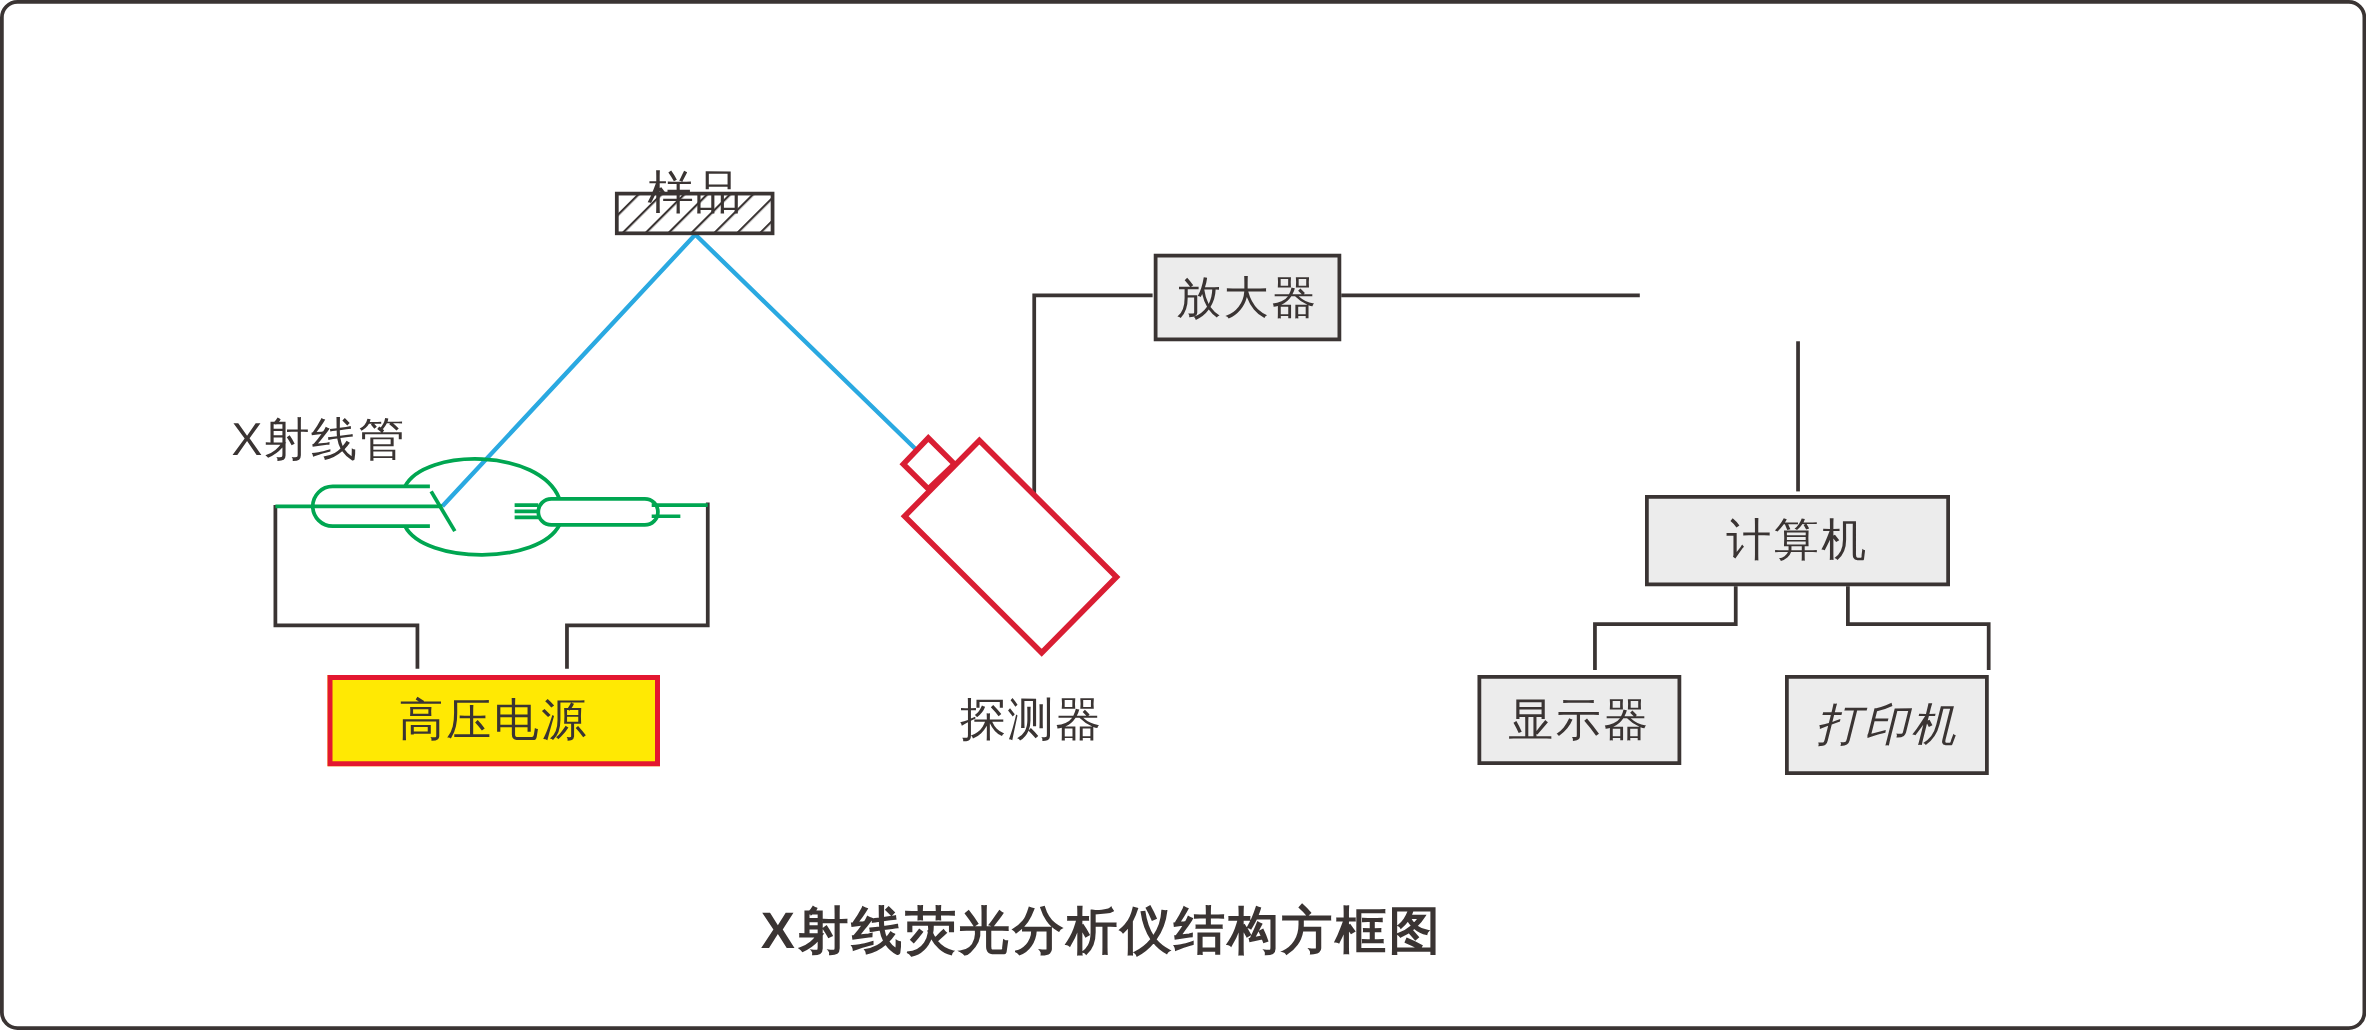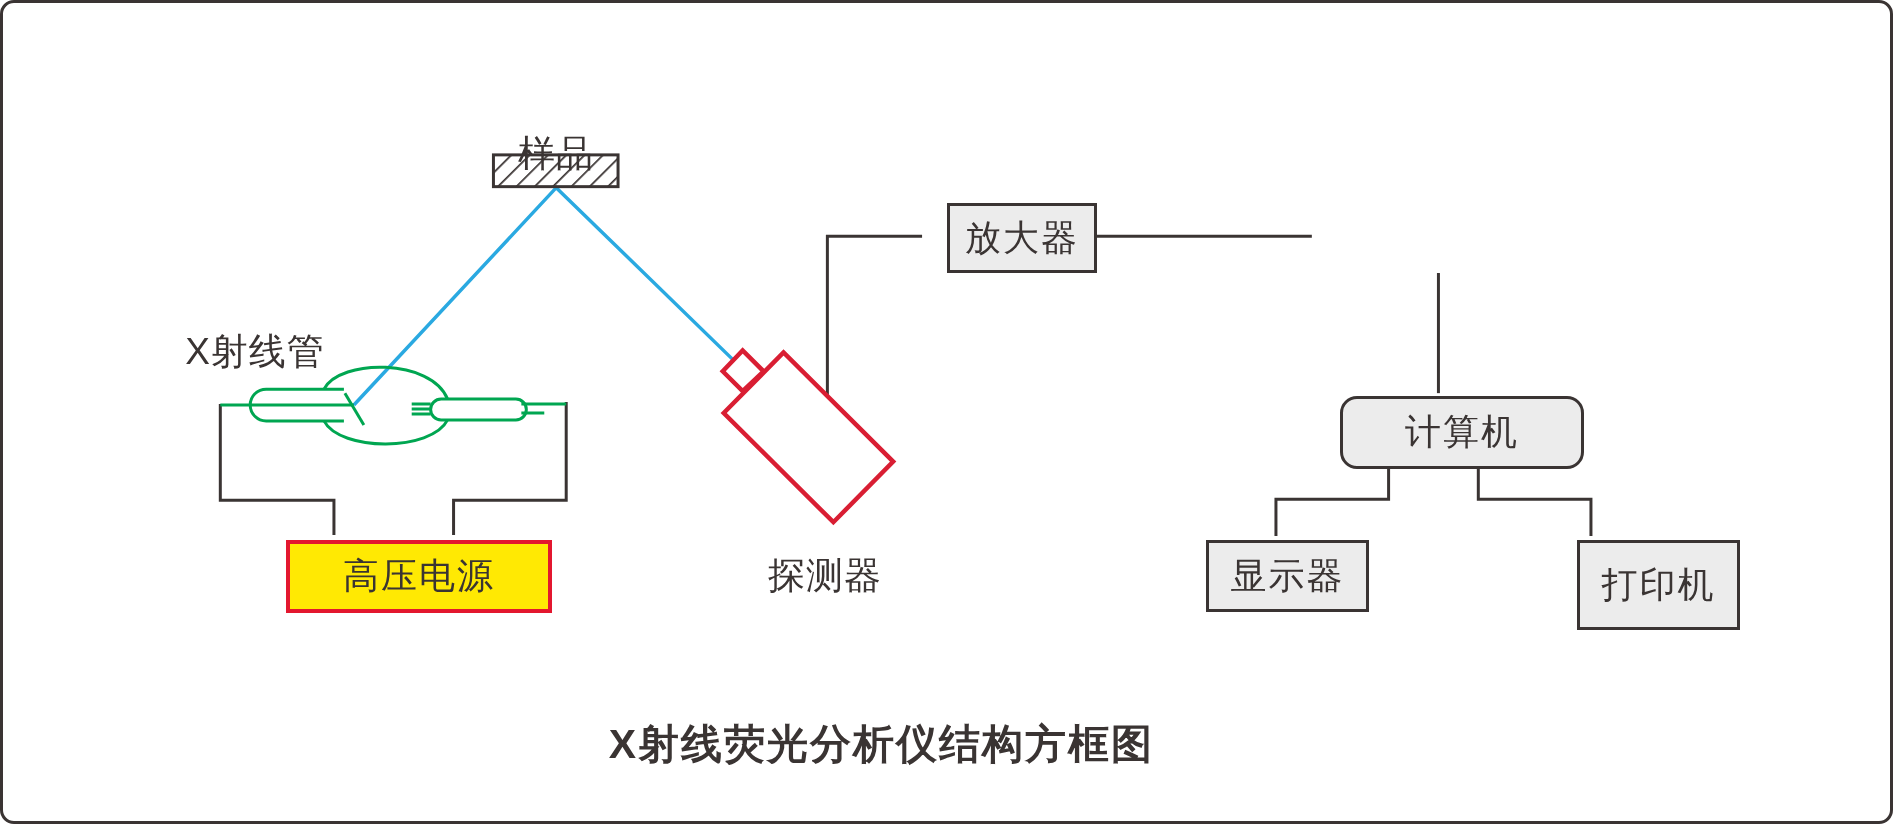--- a/index.html
+++ b/index.html
@@ -24,21 +24,20 @@
 
   .box{
     position:absolute;
     display:flex;align-items:center;justify-content:center;
     background:var(--boxfill,#ececec);
     border:3px solid var(--line,#3a3433);
     box-sizing:border-box;
     font-size:36px;
     letter-spacing:2px;
     white-space:nowrap;
-    margin-left:24px;
   }
   .box.power{
     background:var(--powerfill,#ffe903);
     border:4px solid var(--red,#e3172f);
     align-items:center;
   }
   .lbl{
     position:absolute;
     font-size:37px;
     letter-spacing:1px;
@@ -49,23 +48,23 @@
     position:absolute;
     font-size:41px;
     font-weight:bold;
     letter-spacing:2px;
     text-align:right;
     white-space:nowrap;
   }
   
   .amp     {left:920px;  top:200px; width:150px; height:70px;}
   .pa      {left:1313px; top:200px; width:244px; height:72px;}
-  .comp    {left:1313px; top:393px; width:244px; height:73px;border-radius:17px;}
+  .comp    {left:1313px; top:393px; width:244px; height:73px;}
   .disp    {left:1179px; top:537px; width:163px; height:72px;}
-  .printer {left:1550px; top:537px; width:163px; height:90px;}
+  .printer {left:1425px; top:537px; width:163px; height:80px;font-style:italic;}
   .power   {left:259px;  top:537px; width:266px; height:73px;}
   
   .sample-lbl {left:453px; top:108px;  width:200px;margin-top:18px;}
   .tube-lbl   {left:152px; top:324px; width:200px;}
   .det-lbl    {left:722px; top:548px; width:200px;}
   .title      {left:551px; top:714px; width:600px;}
 </style>
 </head>
 <body>
 

